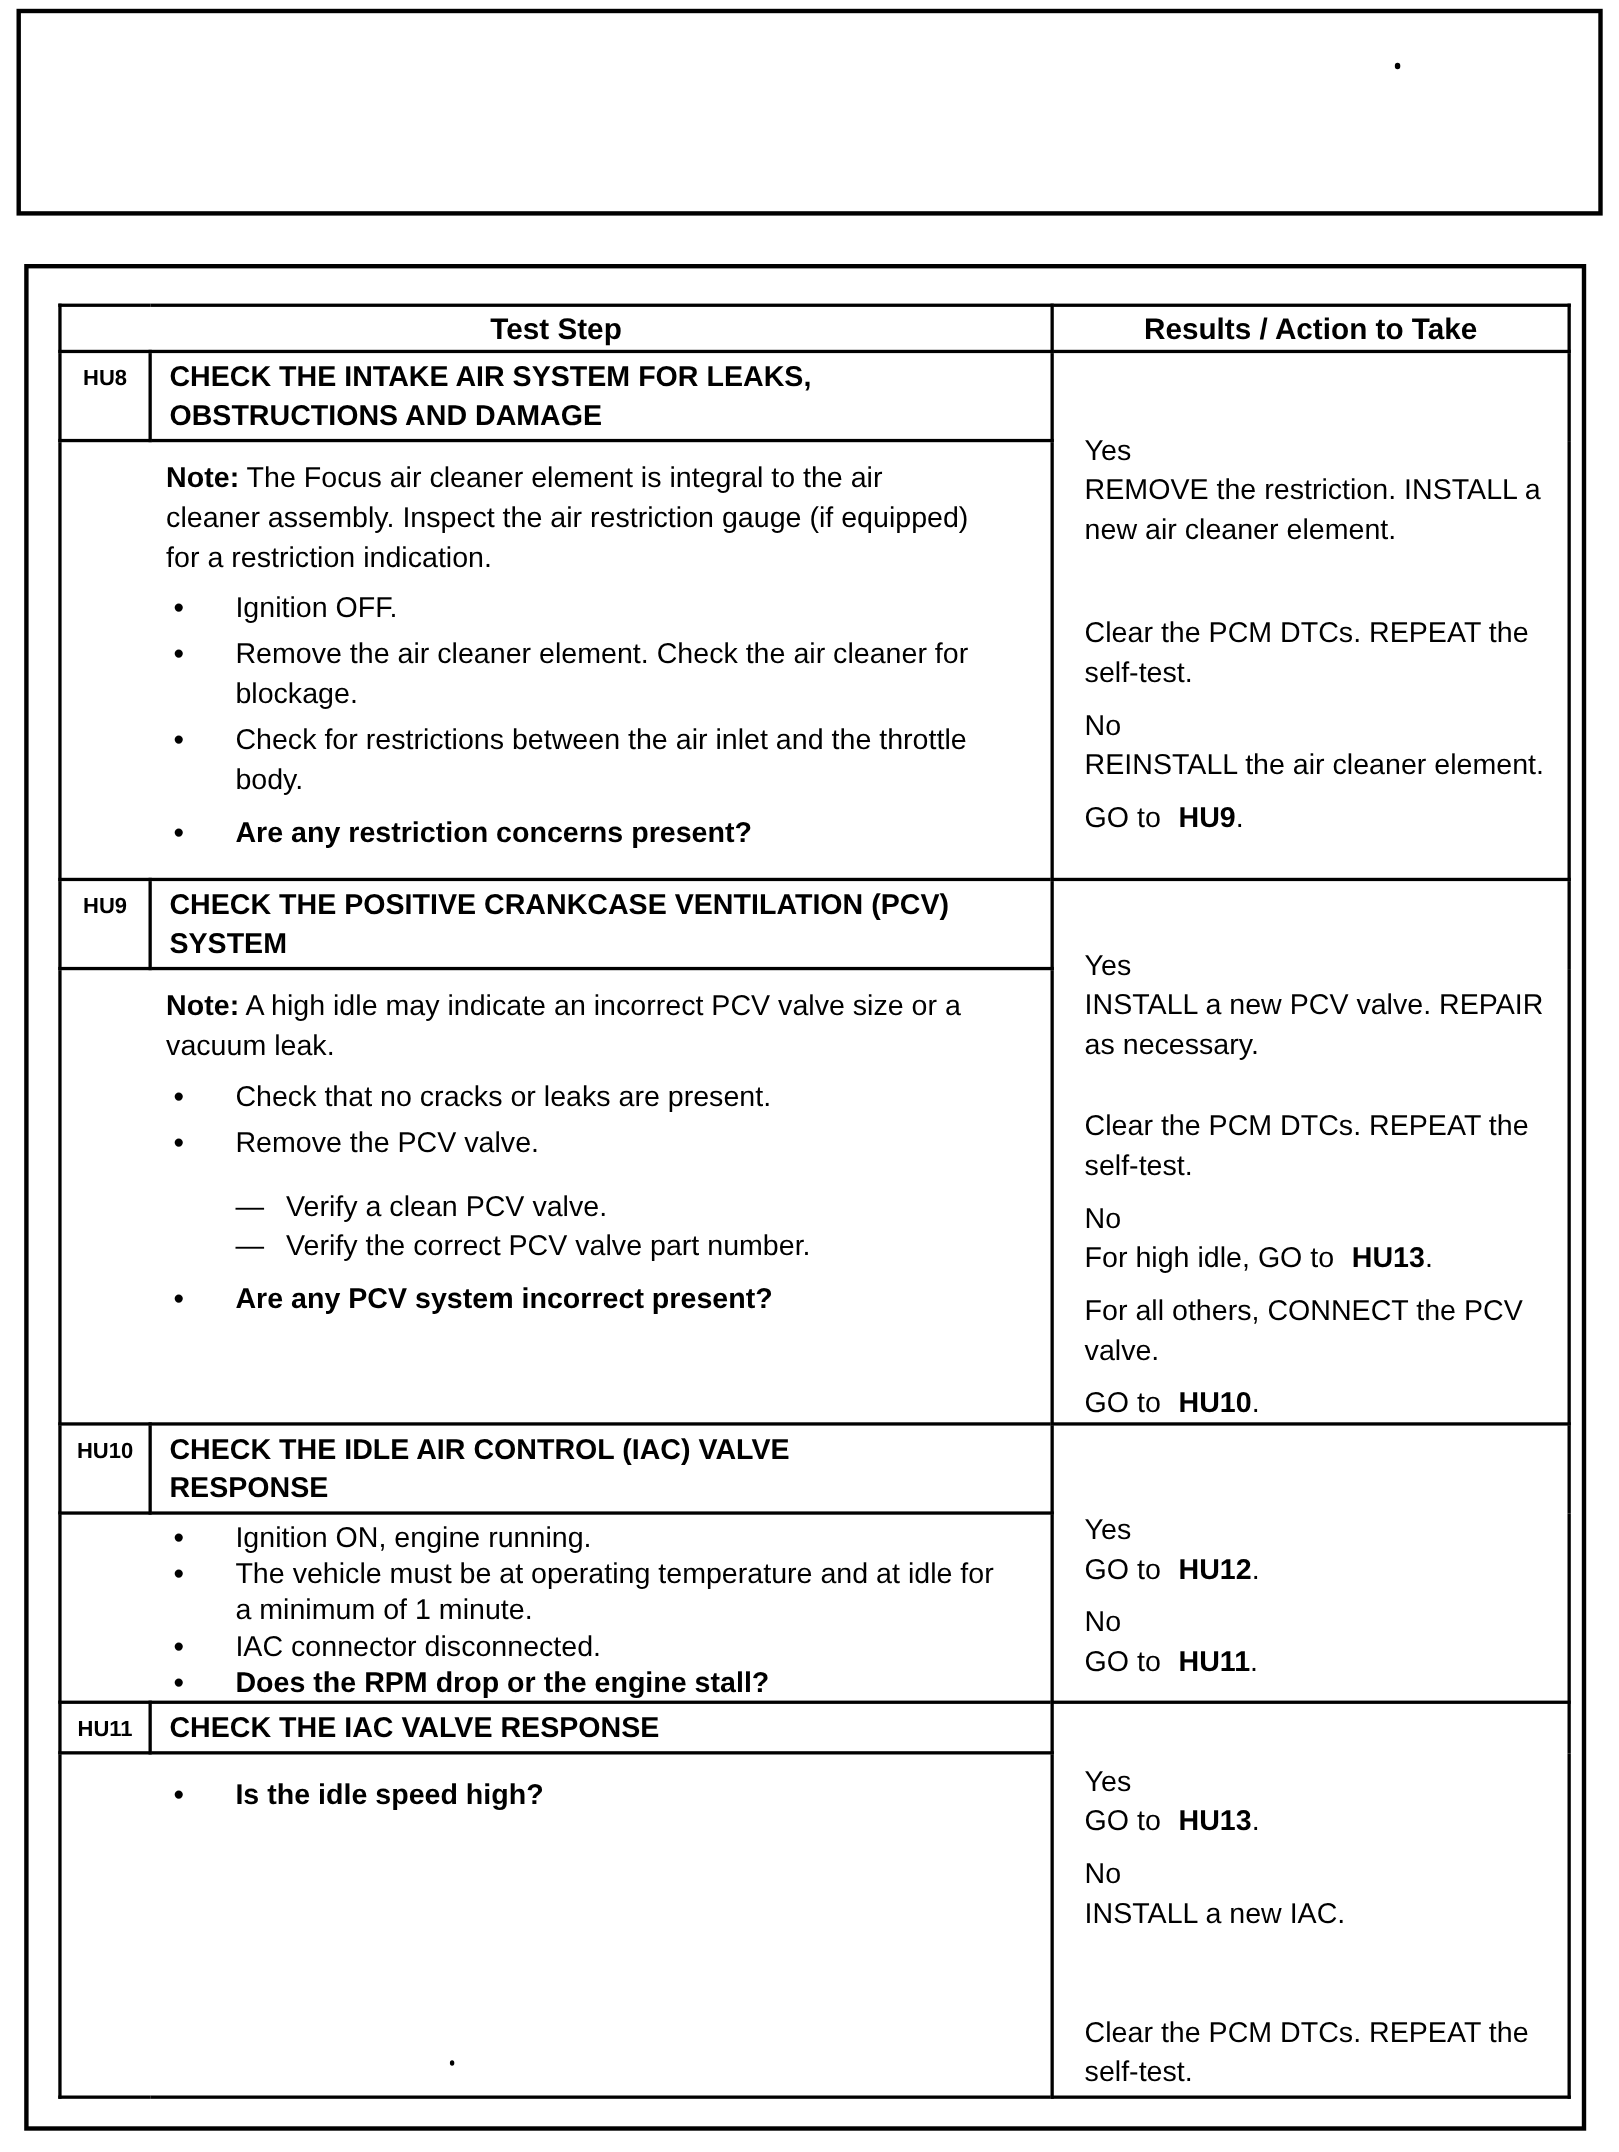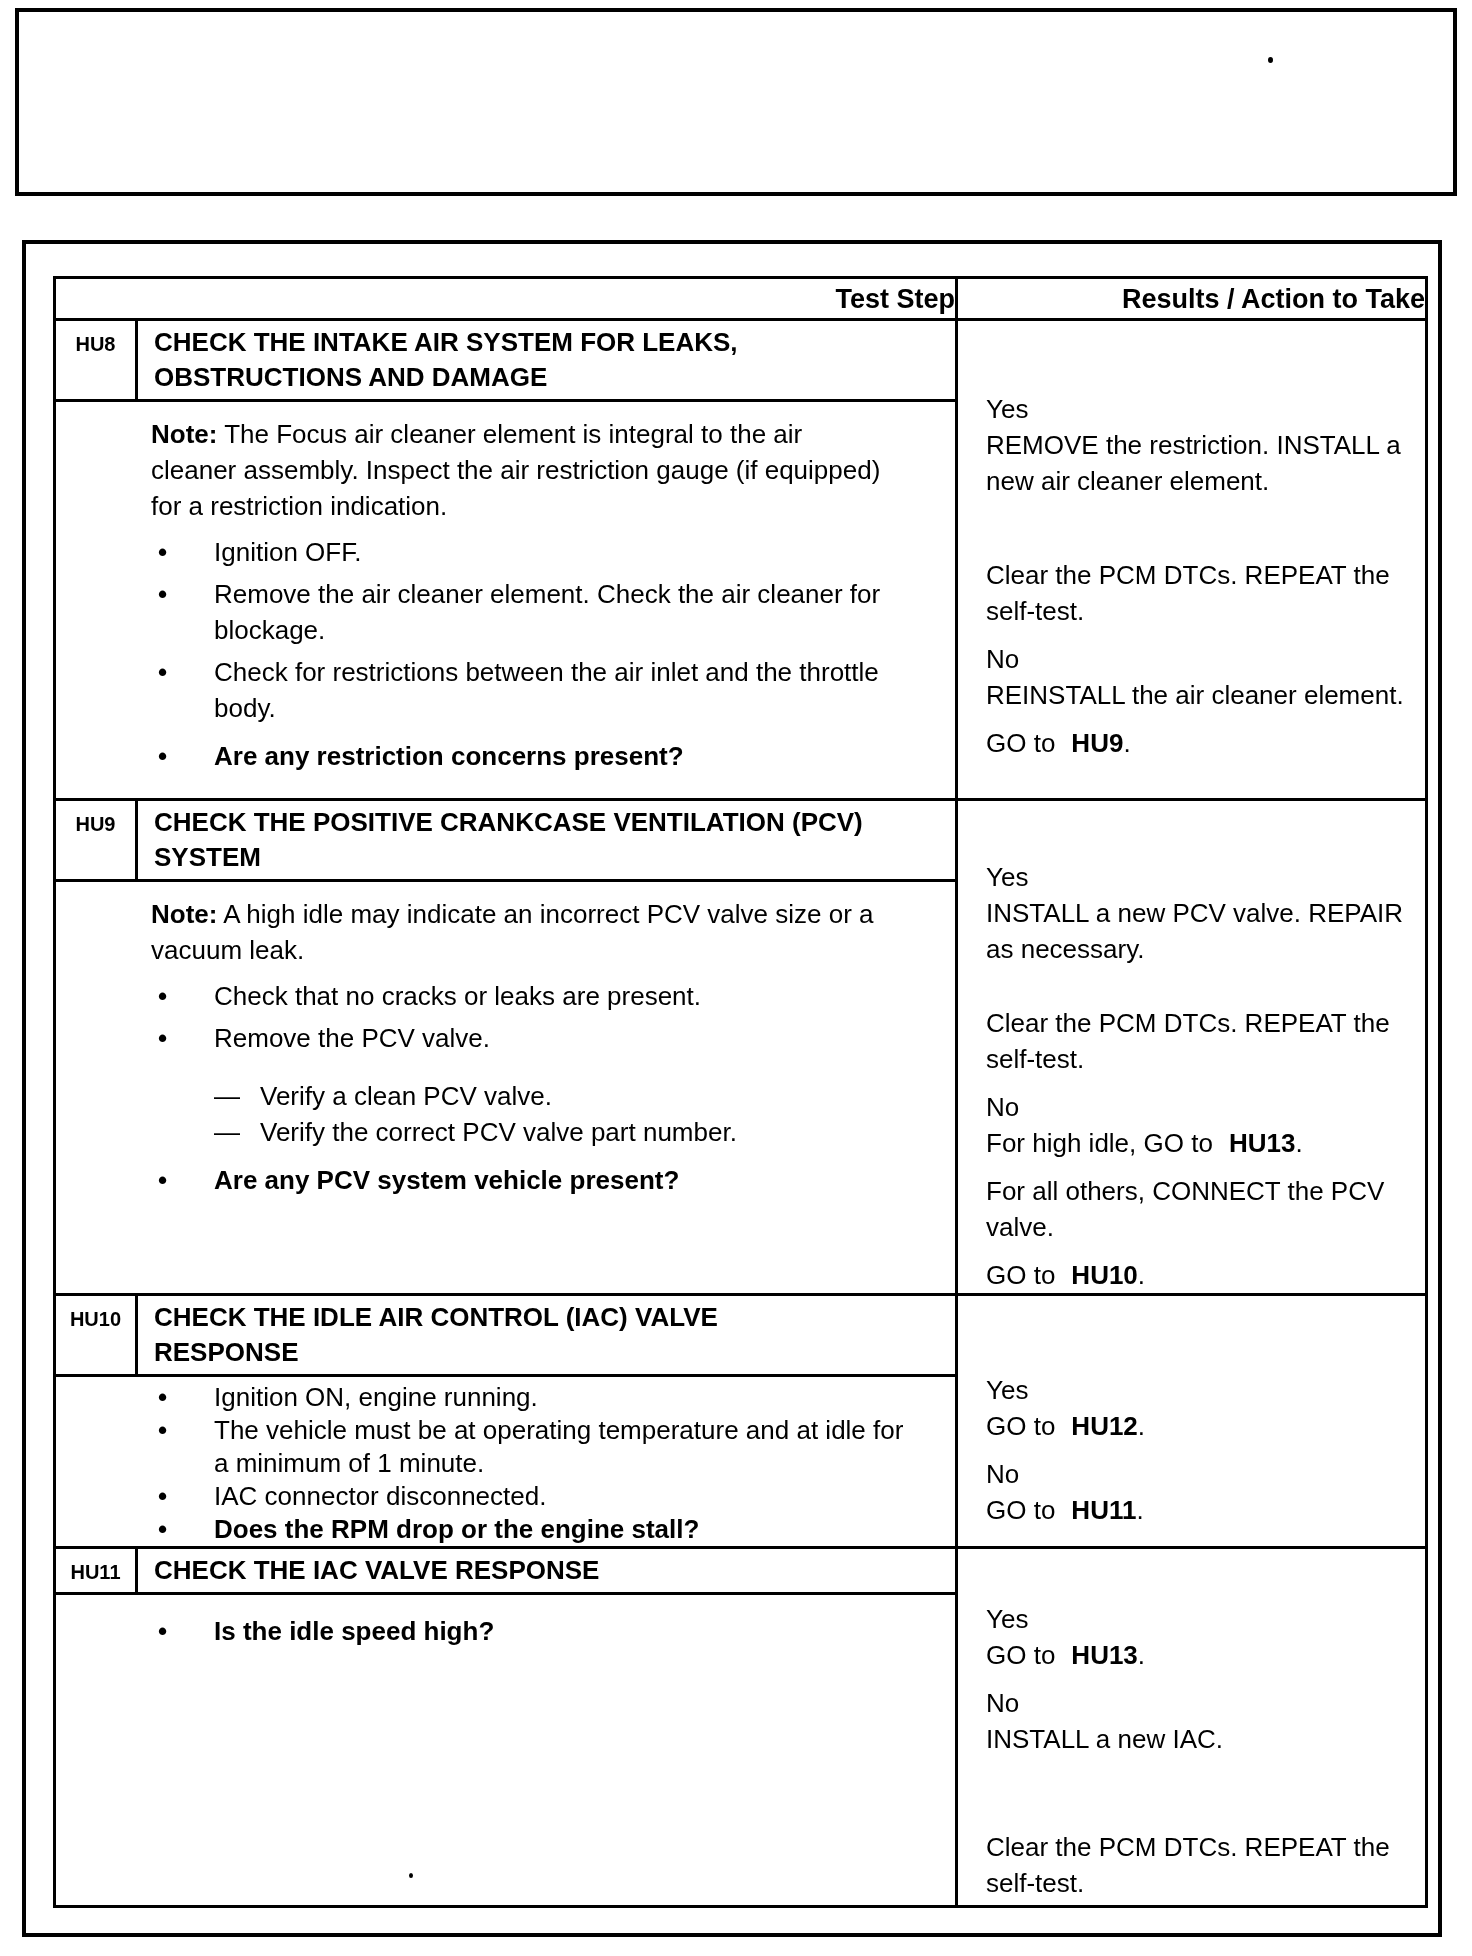--- a/index.html
+++ b/index.html
@@ -45,21 +45,21 @@
   .test-table td,.test-table th{
     border:3px solid #000;padding:0;vertical-align:top;
     font-size:26px;line-height:36px;overflow:hidden;
   }
   tr.r-head{height:42px;}
   tr.r-t8{height:78px;} tr.r-b8{height:399px;}
   tr.r-t9{height:70px;} tr.r-b9{height:414px;margin-top:19px;}
   tr.r-t10{height:70px;} tr.r-b10{height:163px;}
   tr.r-t11{height:42px;} tr.r-b11{height:313px;}
   th.h-step,th.h-res{
-    font-size:27px;font-weight:bold;text-align:right;vertical-align:middle;
+    font-size:27px;font-weight:bold;text-align:center;vertical-align:middle;
   }
   td.c-id{
     font-weight:bold;text-align:center;padding-top:5px;font-size:20px;
   }
   td.c-title{
     font-weight:bold;font-size:26px;line-height:35px;
     padding:4px 10px 4px 16px;
   }
   td.c-title .tline{display:block;}
   td.c-body{padding:8px 16px 0 0;}
@@ -189,21 +189,21 @@
               <span class="dm">—</span>
               <span class="bt">Verify a clean PCV valve.</span>
             </div>
         <div class="dash">
               <span class="dm">—</span>
               <span class="bt">Verify the correct PCV valve part number.</span>
             </div>
       </div>
       <div class="bullet q gap-b">
             <span class="bm">•</span>
-            <span class="bt">Are any PCV system vehicle present?</span>
+            <span class="bt">Are any PCV system incorrect present?</span>
           </div>
     </td>
   </tr>
 
   <tr class="r-t10">
     <td class="c-id">HU10</td>
     <td class="c-title">
       <span class="tline">CHECK THE IDLE AIR CONTROL (IAC) VALVE</span>
       <span class="tline">RESPONSE</span>
     </td>

